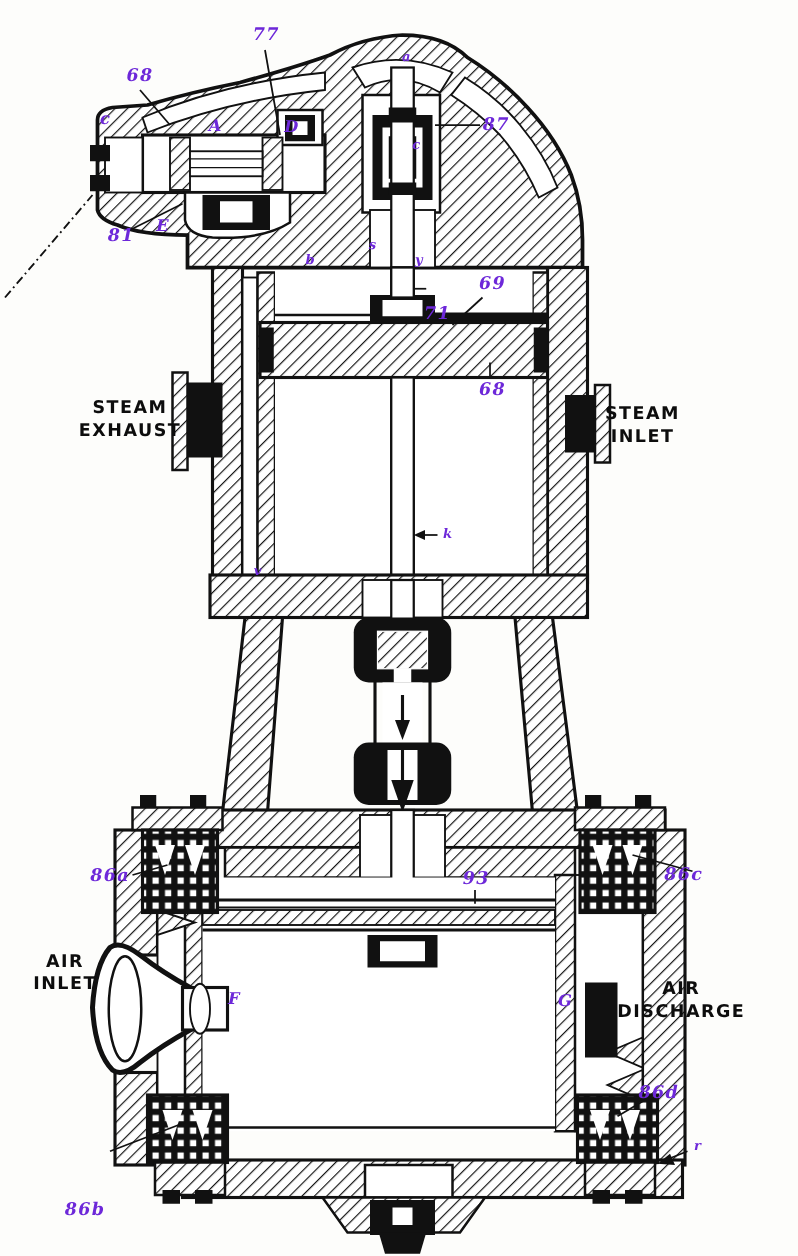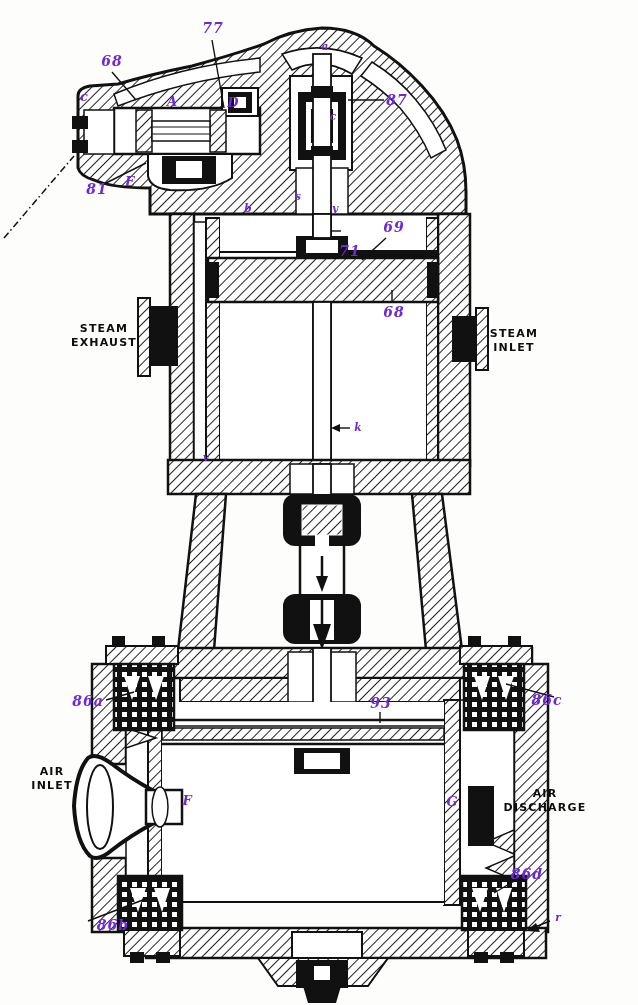--- a/index.html
+++ b/index.html
@@ -8,21 +8,21 @@
     background:#fdfdfb; overflow:hidden;
     font-family:"DejaVu Serif", serif;
   }
   svg { position:absolute; left:0; top:0; }
   .lbl { position:absolute; transform:translate(-50%,-50%); color:#6d28d9; z-index:5; }
   .lbl-num    { font-family:"DejaVu Serif",serif; font-style:italic; font-weight:bold; font-size:14px; letter-spacing:1px; }
   .lbl-letter { font-family:"DejaVu Serif",serif; font-style:italic; font-weight:bold; font-size:13px; }
   .lbl-sm     { font-family:"DejaVu Serif",serif; font-style:italic; font-weight:bold; font-size:10.5px; }
   .lbl-port   {
     position:absolute; transform:translate(-50%,-50%); z-index:5;
-    font-family:"DejaVu Sans",sans-serif; font-weight:bold; font-size:11px;
+    font-family:"DejaVu Sans",sans-serif; font-weight:bold; font-size:14px;
     letter-spacing:1.2px; white-space:pre-line; text-align:center;
     line-height:1.25; color:#0d0d0d;
   }
 </style>
 </head>
 <body>
 
 <div class="stage">
 
 <svg viewBox="0 0 638 1005" width="638" height="1005">
@@ -221,21 +221,21 @@
 <div class="lbl lbl-num" style="left:213px; top:28px;">77</div>
 <div class="lbl lbl-num" style="left:112px; top:61px;">68</div>
 <div class="lbl lbl-num" style="left:397px; top:100px;">87</div>
 <div class="lbl lbl-num" style="left:350px; top:231px;margin-top:20px;">71</div>
 <div class="lbl lbl-num" style="left:394px; top:227px;">69</div>
 <div class="lbl lbl-num" style="left:394px; top:312px;">68</div>
 <div class="lbl lbl-num" style="left:381px; top:703px;">93</div>
 <div class="lbl lbl-num" style="left:97px;  top:189px;">81</div>
 <div class="lbl lbl-num" style="left:88px;  top:701px;">86a</div>
 <div class="lbl lbl-num" style="left:547px; top:700px;">86c</div>
-<div class="lbl lbl-num" style="left:68px;  top:925px;margin-left:45px;">86b</div>
+<div class="lbl lbl-num" style="left:68px;  top:968px;">86b</div>
 <div class="lbl lbl-num" style="left:527px; top:874px;">86d</div>
 
 <div class="lbl lbl-letter" style="left:84px;  top:96px;">c</div>
 <div class="lbl lbl-letter" style="left:172px; top:101px;">A</div>
 <div class="lbl lbl-letter" style="left:233px; top:102px;">D</div>
 <div class="lbl lbl-sm" style="left:333px; top:116px;">c</div>
 <div class="lbl lbl-sm" style="left:325px; top:46px;">a</div>
 <div class="lbl lbl-letter" style="left:130px; top:181px;">E</div>
 <div class="lbl lbl-sm" style="left:248px; top:208px;">b</div>
 <div class="lbl lbl-sm" style="left:298px; top:196px;">s</div>

